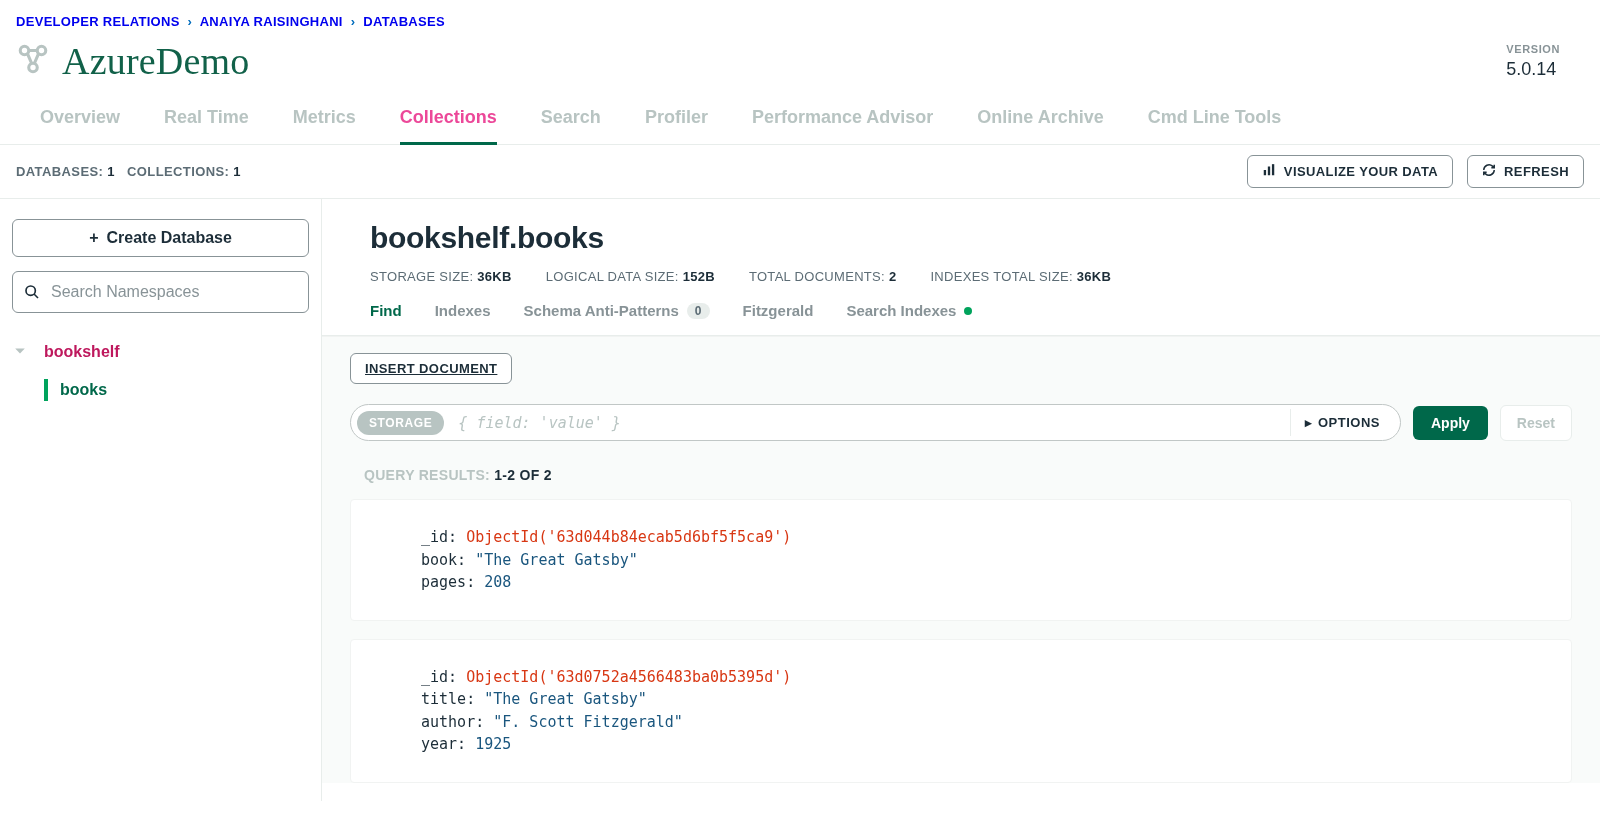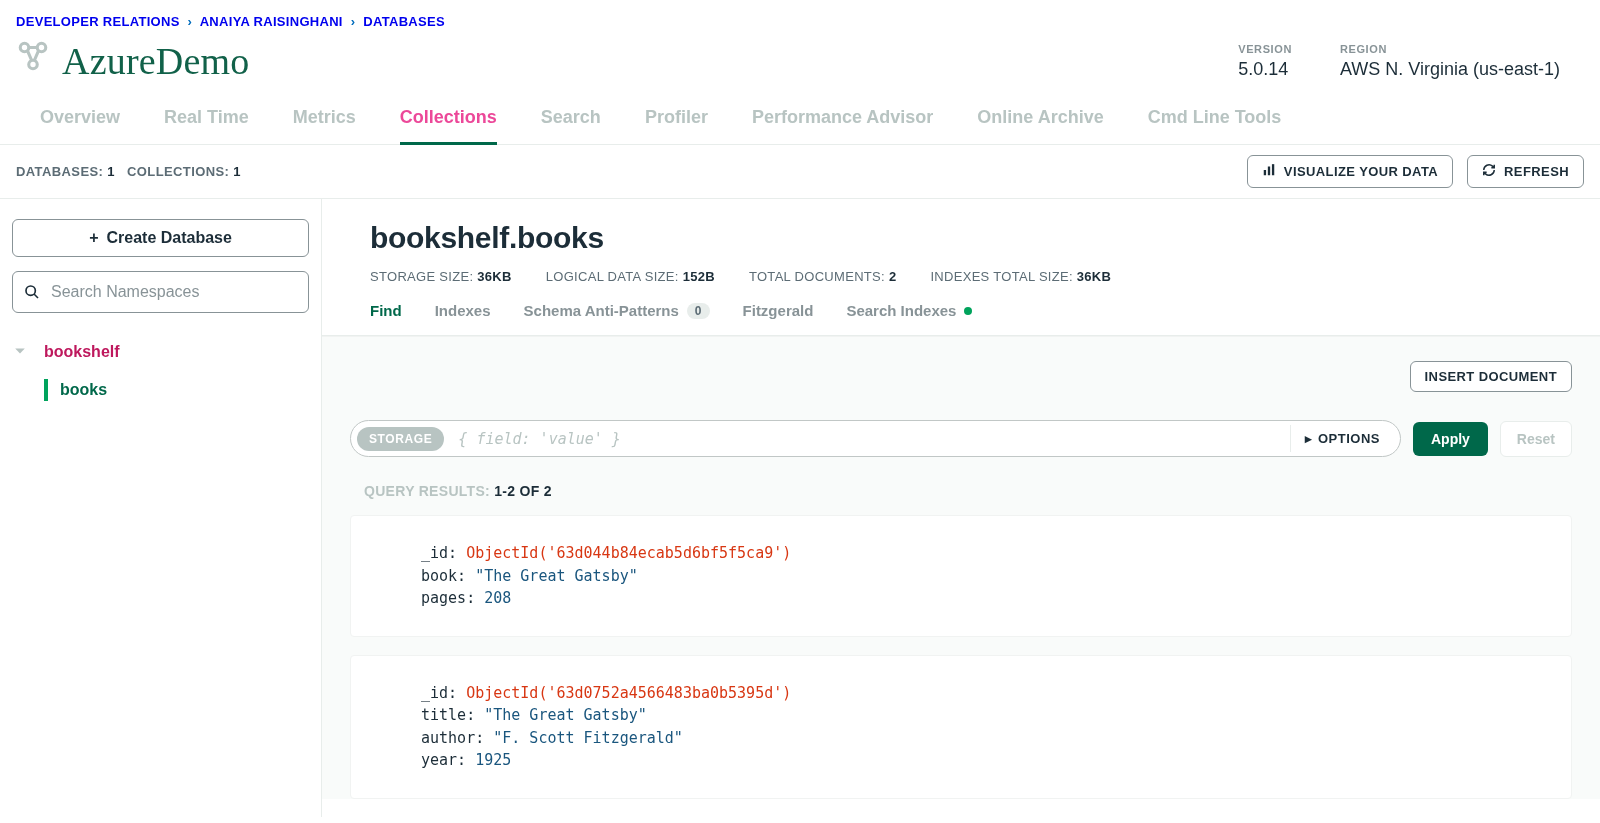--- a/index.html
+++ b/index.html
@@ -3,21 +3,21 @@
 <meta charset="utf-8">
 <style>
 * { box-sizing: border-box; margin: 0; padding: 0; }
 body { font-family: -apple-system, BlinkMacSystemFont, "Segoe UI", Helvetica, Arial, sans-serif; color: #1c2d38; background: #fff; width: 1600px; }
 a { text-decoration: none; }
 
 .breadcrumbs { padding: 14px 16px 6px; font-size: 13px; font-weight: 700; letter-spacing: 0.3px; color: #006cbc; }
 .breadcrumbs .sep { color: #006cbc; padding: 0 4px; }
 
 .header-row { display: flex; align-items: center; justify-content: space-between; padding: 4px 16px 10px; }
-.cluster-left { display: flex; gap: 12px; }
+.cluster-left { display: flex; align-items: center; gap: 12px; }
 .cluster-icon svg { width: 34px; height: 34px; color: #b8c4c2; }
 .cluster-name { font-family: Georgia, "Times New Roman", serif; font-size: 38px; color: #116149; letter-spacing: 0.2px; }
 .cluster-right { display: flex; gap: 48px; padding-right: 24px; }
 .meta-block .meta-label { font-size: 11px; letter-spacing: 0.6px; color: #889397; font-weight: 600; }
 .meta-block .meta-value { font-size: 18px; color: #1c2d38; margin-top: 4px; }
 
 .tabs { display: flex; gap: 44px; padding: 0 40px; border-bottom: 1px solid #e8edeb; }
 .tab { font-size: 18px; color: #b8c4c2; font-weight: 600; padding: 14px 0 16px; cursor: pointer; }
 .tab.active { color: #ec4899; border-bottom: 3px solid #00684a; margin-bottom: -1px; padding-bottom: 13px; }
 
@@ -44,21 +44,21 @@
 .stats { display: flex; gap: 34px; padding: 14px 48px 18px; font-size: 13px; color: #5c6c75; letter-spacing: 0.3px; }
 .stats b { color: #1c2d38; font-weight: 700; }
 
 .inner-tabs { display: flex; gap: 33px; padding: 0 48px 10px; border-bottom: 1px solid #e8edeb; font-size: 15px; font-weight: 700; }
 .in-tab { color: #889397; cursor: pointer; padding-bottom: 6px; display: inline-flex; align-items: center; gap: 8px; }
 .in-tab.active { color: #00684a; }
 .badge-zero { background: #e8edeb; color: #5c6c75; border-radius: 10px; font-size: 12px; padding: 1px 8px; font-weight: 700; }
 .dot-green { width: 8px; height: 8px; border-radius: 50%; background: #00a35c; display: inline-block; }
 
 .work { background: #f9fbfa; border-top: 1px solid #f1f3f2; padding: 0 28px; }
-.insert-row { display: flex; justify-content: flex-end; padding: 24px 0; }
+.insert-row { display: flex; justify-content: flex-start; padding: 16px 0; text-decoration: underline; }
 .filter-row { display: flex; align-items: center; gap: 12px; padding: 4px 0 26px; }
 .filter-box { flex: 1; display: flex; align-items: center; border: 1px solid #c1c7c6; background: #fff; border-radius: 22px; padding: 4px 6px 4px 6px; }
 .filter-pill { background: #b8c4c2; color: #fff; border-radius: 14px; font-size: 12px; font-weight: 700; letter-spacing: 0.6px; padding: 5px 12px; margin-right: 14px; }
 .filter-placeholder { font-family: "SFMono-Regular", Menlo, Consolas, monospace; font-style: italic; color: #b8c4c2; font-size: 15px; flex: 1; }
 .options-btn { border: none; border-left: 1px solid #e8edeb; background: transparent; padding: 6px 14px; font-size: 13px; font-weight: 700; letter-spacing: 0.5px; color: #1c2d38; cursor: pointer; display: inline-flex; align-items: center; gap: 6px; }
 .apply-btn { background: #00684a; color: #fff; border: none; border-radius: 6px; padding: 9px 18px; font-size: 14px; font-weight: 700; cursor: pointer; }
 .reset-btn { background: #fff; border: 1px solid #e8edeb; color: #b8c4c2; border-radius: 6px; padding: 9px 16px; font-size: 14px; font-weight: 600; cursor: pointer; }
 
 .qlabel { font-size: 14px; font-weight: 800; color: #b8c4c2; letter-spacing: 0.3px; padding: 0 0 16px 14px; }
 .qlabel b { color: #1c2d38; }
@@ -89,24 +89,20 @@
           <circle cx="12" cy="18" r="3"></circle>
           <path d="M8 8l3 7M16 8l-3 7M9 6h6"></path>
         </svg>
     </span>
     <div class="cluster-name">AzureDemo</div>
   </div>
   <div class="cluster-right">
     <div class="meta-block">
       <div class="meta-label">VERSION</div>
       <div class="meta-value">5.0.14</div>
-    </div>
-    <div class="meta-block">
-      <div class="meta-label">REGION</div>
-      <div class="meta-value">AWS N. Virginia (us-east-1)</div>
     </div>
   </div>
 </div>
 
 <div class="tabs" id="nav-tabs">
     <div class="tab">Overview</div>
     <div class="tab">Real Time</div>
     <div class="tab">Metrics</div>
     <div class="tab active">Collections</div>
     <div class="tab">Search</div>

